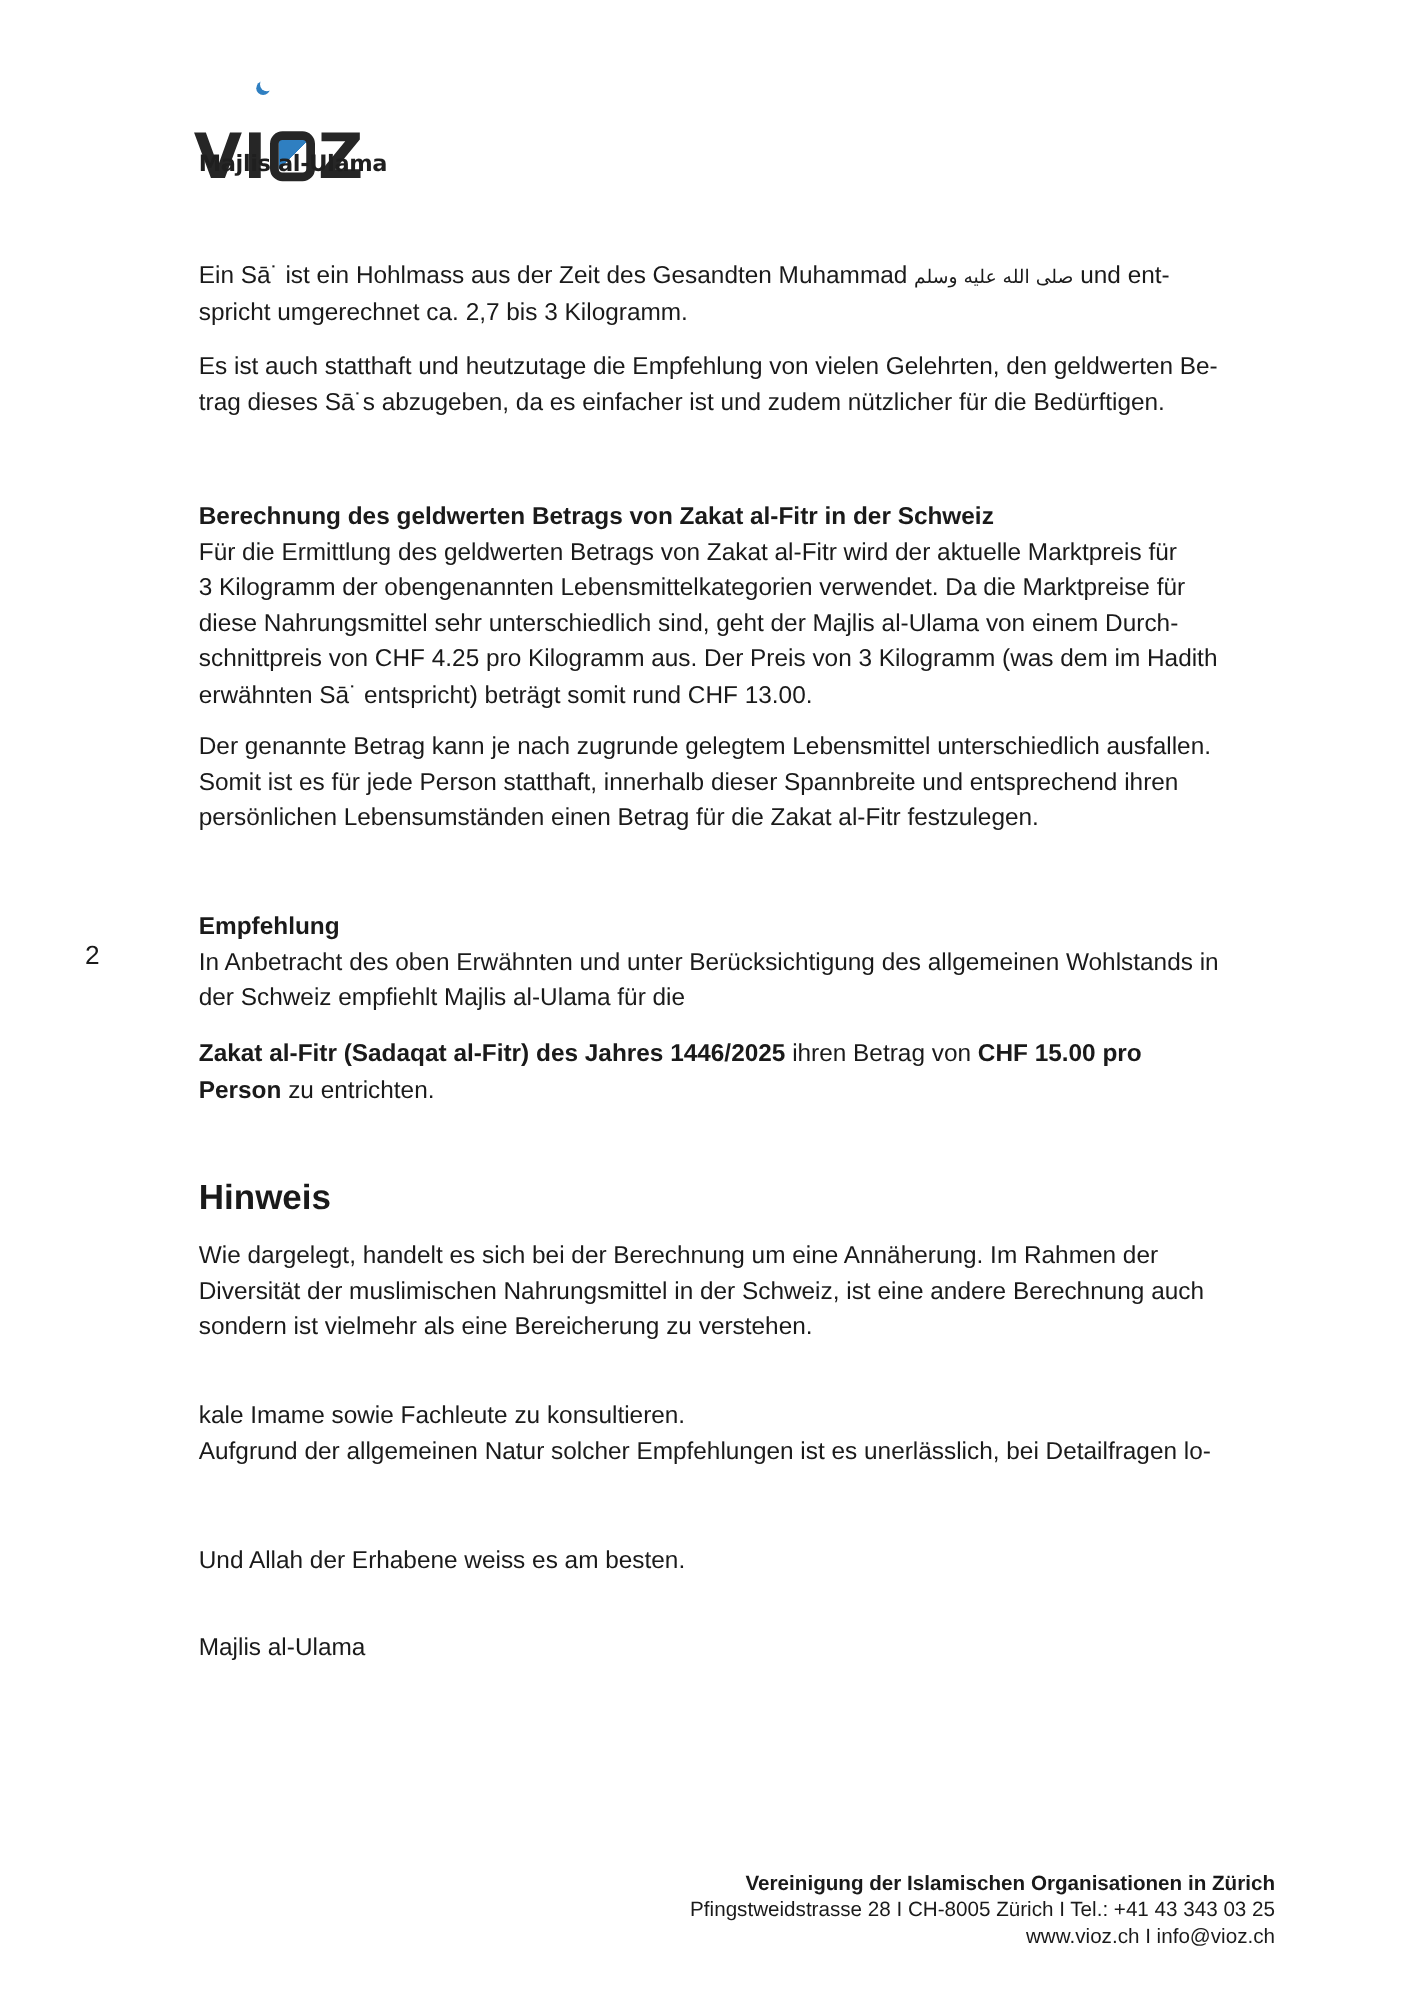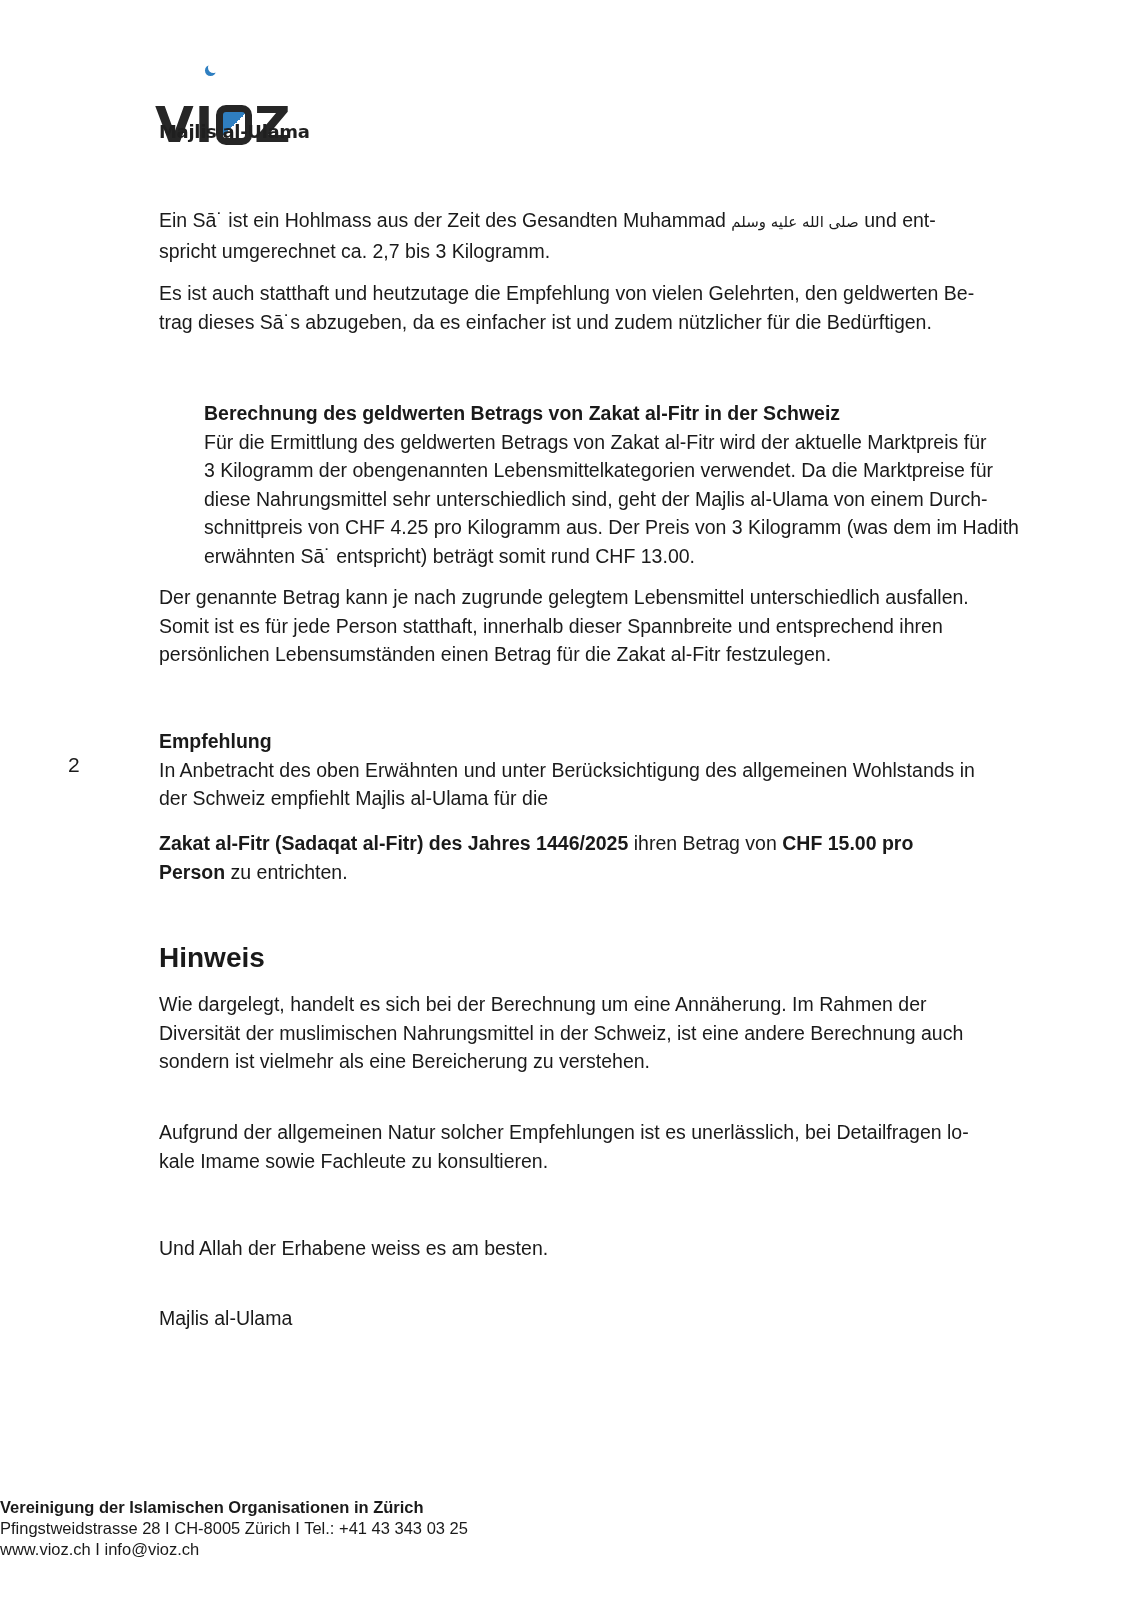--- a/index.html
+++ b/index.html
@@ -8,21 +8,21 @@
   .logo{left:155px;top:58px;width:180px;height:90px;}
   .logo-word{position:absolute;left:0;top:14px;font-family:"DejaVu Sans",sans-serif;font-weight:bold;font-size:50px;letter-spacing:1px;color:#262626;line-height:50px;margin-top:28px;}
   .logo-crescent{position:absolute;left:53px;top:4px;width:11px;height:11px;border-radius:50%;box-shadow:-3px 3px 0 0 #2f7fc1;}
   .logo-sub{position:absolute;left:4px;top:64px;font-family:"DejaVu Sans",sans-serif;font-weight:bold;font-size:18px;color:#1f1f1f;line-height:20px;letter-spacing:-0.3px;}
   .o-box{display:inline-block;position:relative;width:36px;height:40px;border:7px solid #262626;border-radius:10px;box-sizing:border-box;vertical-align:-3px;margin:0 2px;overflow:hidden;background:linear-gradient(135deg,#2f7fc1 0%,#2f7fc1 50%,#ffffff 50%,#ffffff 100%);}
   .body-block{left:159px;width:900px;font-size:19.5px;line-height:28.5px;}
   .body-block p{margin:0;}
   .h{font-weight:bold;}
   .h-lg{font-weight:bold;font-size:28px;}
   .pagenum{left:68px;font-size:21px;color:#1a1a1a;}
-  .footer{left:0;width:1020px;text-align:left;font-size:16.5px;line-height:21px;color:#1a1a1a;}
+  .footer{left:0;width:1020px;text-align:right;font-size:16.5px;line-height:21px;color:#1a1a1a;}
   .footer .ft{font-weight:bold;}
   .ar{font-family:"DejaVu Sans",sans-serif;font-size:15px;}
 </style>
 </head>
 <body>
 
 <div class="abs logo">
   <span class="logo-crescent"></span>
   <div class="logo-word"><span>VI</span><span class="o-box"></span><span>Z</span></div>
   <div class="logo-sub">Majlis al-Ulama</div>
@@ -30,21 +30,21 @@
 
 <div class="abs body-block" style="top:206px;">
   <p><span>Ein Sā˙ ist ein Hohlmass aus der Zeit des Gesandten Muhammad </span><span class="ar" dir="rtl">صلى الله عليه وسلم</span><span> und ent-</span></p>
   <p>spricht umgerechnet ca. 2,7 bis 3 Kilogramm.</p>
 </div>
 <div class="abs body-block" style="top:279px;">
   <p>Es ist auch statthaft und heutzutage die Empfehlung von vielen Gelehrten, den geldwerten Be-</p>
   <p>trag dieses Sā˙s abzugeben, da es einfacher ist und zudem nützlicher für die Bedürftigen.</p>
 </div>
 
-<div class="abs body-block" style="top:399px;margin-left:45px;">
+<div class="abs body-block" style="top:399px;">
   <p class="h">Berechnung des geldwerten Betrags von Zakat al-Fitr in der Schweiz</p>
   <p>Für die Ermittlung des geldwerten Betrags von Zakat al-Fitr wird der aktuelle Marktpreis für</p>
   <p>3 Kilogramm der obengenannten Lebensmittelkategorien verwendet. Da die Marktpreise für</p>
   <p>diese Nahrungsmittel sehr unterschiedlich sind, geht der Majlis al-Ulama von einem Durch-</p>
   <p>schnittpreis von CHF 4.25 pro Kilogramm aus. Der Preis von 3 Kilogramm (was dem im Hadith</p>
   <p>erwähnten Sā˙ entspricht) beträgt somit rund CHF 13.00.</p>
 </div>
 <div class="abs body-block" style="top:583px;">
   <p>Der genannte Betrag kann je nach zugrunde gelegtem Lebensmittel unterschiedlich ausfallen.</p>
   <p>Somit ist es für jede Person statthaft, innerhalb dieser Spannbreite und entsprechend ihren</p>
@@ -65,22 +65,22 @@
 
 <div class="abs body-block" style="top:944px;">
   <p class="h-lg">Hinweis</p>
 </div>
 <div class="abs body-block" style="top:990px;">
   <p>Wie dargelegt, handelt es sich bei der Berechnung um eine Annäherung. Im Rahmen der</p>
   <p>Diversität der muslimischen Nahrungsmittel in der Schweiz, ist eine andere Berechnung auch</p>
   <p>sondern ist vielmehr als eine Bereicherung zu verstehen.</p>
 </div>
 <div class="abs body-block" style="top:1118px;">
+  <p>kale Imame sowie Fachleute zu konsultieren.</p>
   <p>Aufgrund der allgemeinen Natur solcher Empfehlungen ist es unerlässlich, bei Detailfragen lo-</p>
-  <p>kale Imame sowie Fachleute zu konsultieren.</p>
 </div>
 
 <div class="abs body-block" style="top:1234px;">Und Allah der Erhabene weiss es am besten.</div>
 <div class="abs body-block" style="top:1304px;">Majlis al-Ulama</div>
 
 <div class="abs footer" style="top:1497px;">
   <div class="ft">Vereinigung der Islamischen Organisationen in Zürich</div>
   <div>Pfingstweidstrasse 28 I CH-8005 Zürich I Tel.: +41 43 343 03 25</div>
   <div>www.vioz.ch I info@vioz.ch</div>
 </div>

